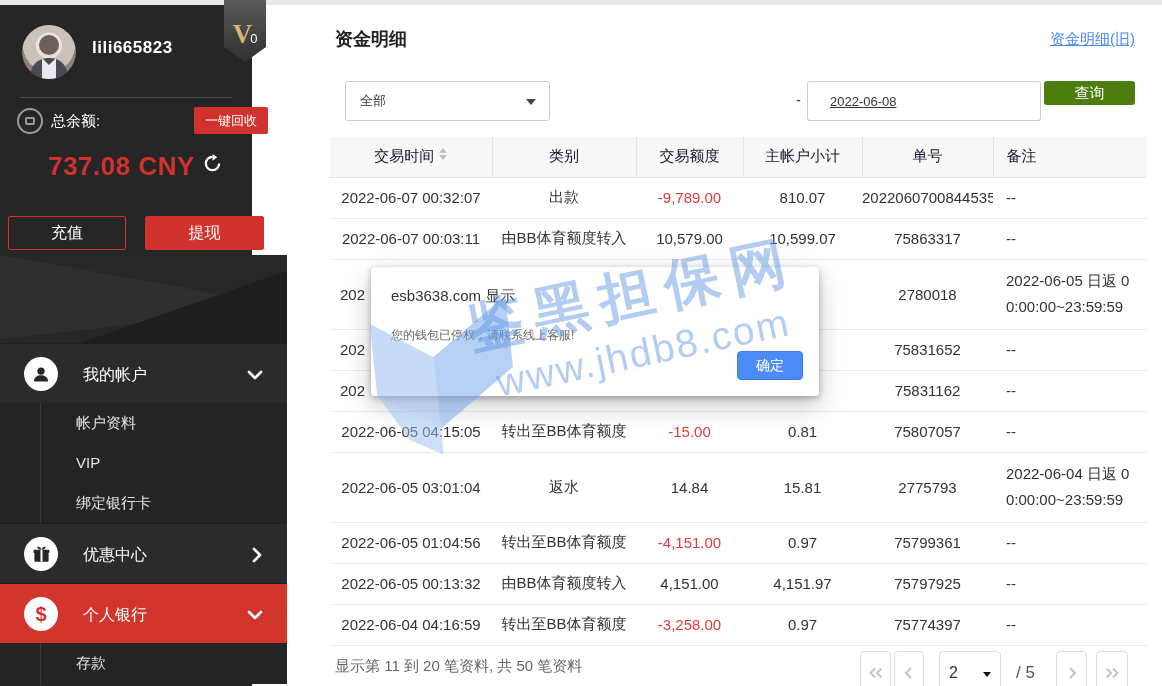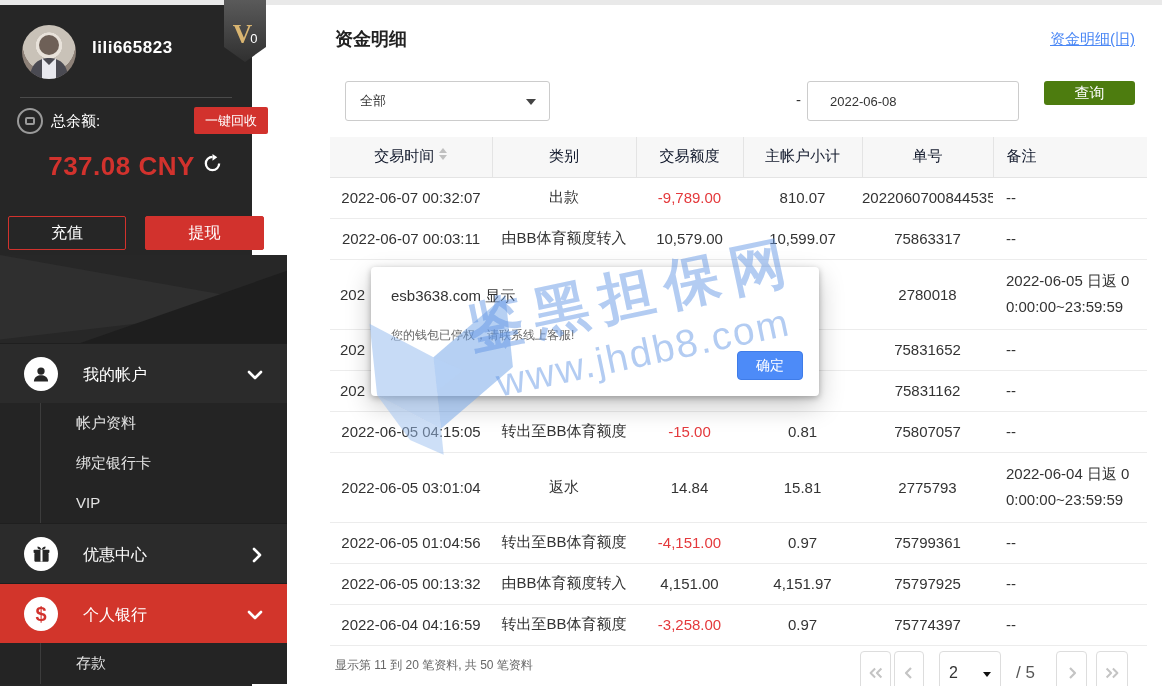--- a/index.html
+++ b/index.html
@@ -61,40 +61,40 @@
   .old-link { position:absolute; right:27px; top:25px; font-size:15px; color:#4a87f5; text-decoration:underline; cursor:pointer; }
 
   .filters { position:absolute; left:0; top:76px; width:875px; height:40px; }
   .fbox { position:absolute; top:0; height:40px; border:1px solid #ccc; border-radius:3px; background:#fff;
           font-size:13px; color:#333; display:flex; align-items:center; }
   .f-select { left:58px; width:205px; padding-left:14px; justify-content:flex-start; cursor:pointer; }
   .f-select .tri { position:absolute; right:13px; top:17px; width:0; height:0;
                    border-left:5px solid transparent; border-right:5px solid transparent; border-top:6px solid #444; }
   .f-date1 { left:286px; width:218px; padding-left:22px; cursor:text; }
   .f-dash { position:absolute; left:509px; top:10px; font-size:15px; color:#333; }
-  .f-date2 { left:520px; width:212px; padding-left:22px; cursor:text; }
+  .f-date2 { left:520px; width:234px; padding-left:22px; cursor:text;text-decoration:underline; }
   .f-search { position:absolute; left:757px; top:0; width:91px; height:24px; background:#4d7c0f; border:none;
               border-radius:3px; color:#fff; font-size:15px; cursor:pointer; }
 
   .tblwrap { position:absolute; left:43px; top:132px; width:817px; }
   table { border-collapse:collapse; table-layout:fixed; width:817px; font-size:15px; color:#333; }
   thead th { background:#f7f7f7; height:40px; font-weight:normal; color:#0f172a; border-right:1px solid #e4e4e4; border-bottom:1px solid #e4e4e4; }
   thead th:last-child { border-right:none; }
   tbody td { height:41px; text-align:center; border-bottom:1px solid #ececec; overflow:hidden; white-space:nowrap; }
   tbody tr.tall td { height:70px; }
   td.c-remark, th.h-remark { text-align:left; padding-left:13px; }
   td.neg { color:#e4393c; }
   td.partial { text-align:left; padding-left:10px; }
   .remark-lines div { line-height:26px; }
   .sort-icon { display:inline-block; margin-left:5px; vertical-align:1px; }
   .sort-icon b { display:block; width:0; height:0; border-left:4px solid transparent; border-right:4px solid transparent; }
   .sort-icon .up { border-bottom:5px solid #c0c0c0; margin-bottom:2px; }
   .sort-icon .down { border-top:5px solid #c0c0c0; }
 
-  .summary { position:absolute; left:48px; top:652px; font-size:12px; color:#666; }
+  .summary { position:absolute; left:48px; top:652px; font-size:15px; color:#666; }
   .pgbtn { position:absolute; top:646px; height:44px; border:1px solid #ddd; border-radius:4px; background:#fff;
            display:flex; align-items:center; justify-content:center; cursor:pointer; }
   .pg-first { left:573px; width:31px; } .pg-prev { left:607px; width:30px; }
   .pg-select { left:652px; width:62px; justify-content:flex-start; padding-left:9px; font-size:16px; color:#333; position:absolute; }
   .pg-select .tri { position:absolute; right:9px; top:20px; width:0; height:0;
                     border-left:4px solid transparent; border-right:4px solid transparent; border-top:5px solid #111; }
   .pg-total { position:absolute; left:729px; top:658px; font-size:17px; color:#555; }
   .pg-next { left:769px; width:31px; } .pg-last { left:809px; width:32px; }
 
   
@@ -167,22 +167,22 @@
         <span class="mi-label">我的帐户</span>
         <span class="mi-chevron">
           <svg width="16" height="12" viewBox="0 0 16 12">
               <polyline points="2,3 8,9 14,3" fill="none" stroke="#fff" stroke-width="2.6" stroke-linecap="round" stroke-linejoin="round"></polyline>
             </svg>
         </span>
       </div>
       <div class="submenu">
         <div class="submenu-inner">
           <div class="submenu-item">帐户资料</div>
+          <div class="submenu-item">VIP</div>
           <div class="submenu-item">绑定银行卡</div>
-          <div class="submenu-item">VIP</div>
         </div>
       </div>
       <div class="menu-item">
         <span class="mi-circle">
           <svg width="19" height="19" viewBox="0 0 24 24">
               <rect x="3" y="10" width="18" height="11" rx="1" fill="#262626"></rect>
               <rect x="2" y="6" width="20" height="4" rx="1" fill="#262626"></rect>
               <rect x="10.7" y="5" width="2.6" height="16" fill="#fff"></rect>
               <path d="M7 2 C9 2 11 3.5 12 6 C9.5 6 6.5 5.5 7 2 Z" fill="#262626"></path>
               <path d="M17 2 C15 2 13 3.5 12 6 C14.5 6 17.5 5.5 17 2 Z" fill="#262626"></path>

